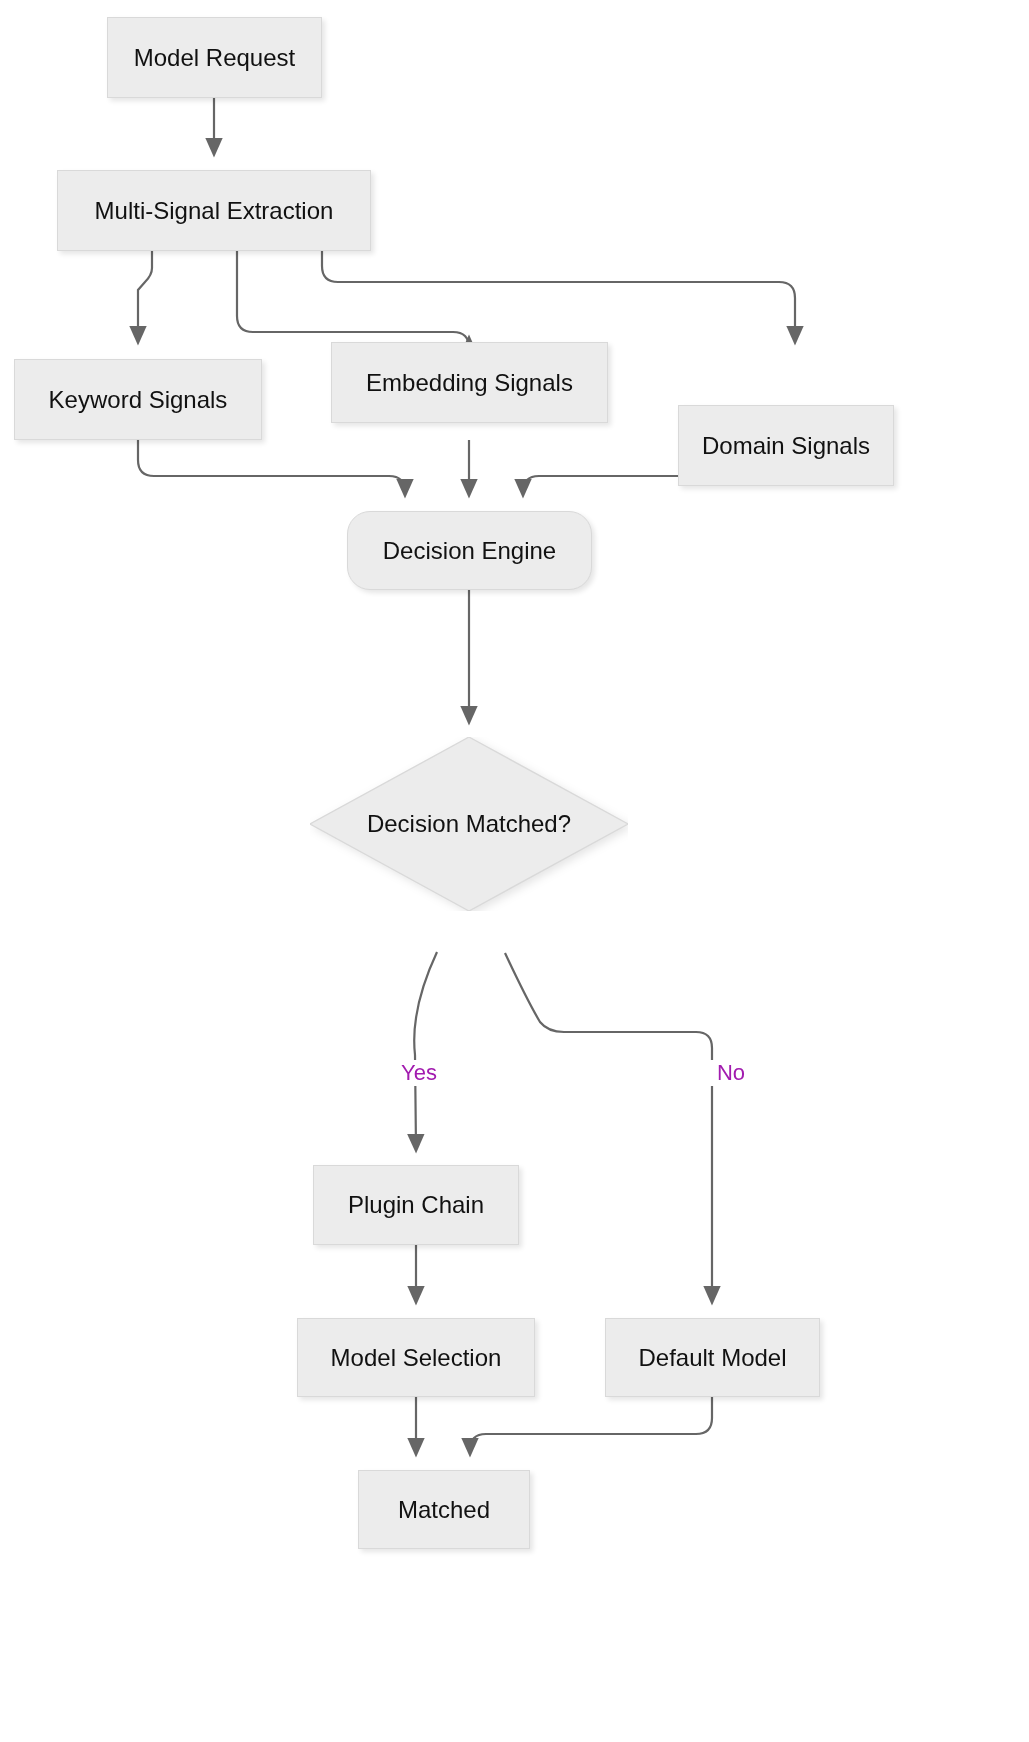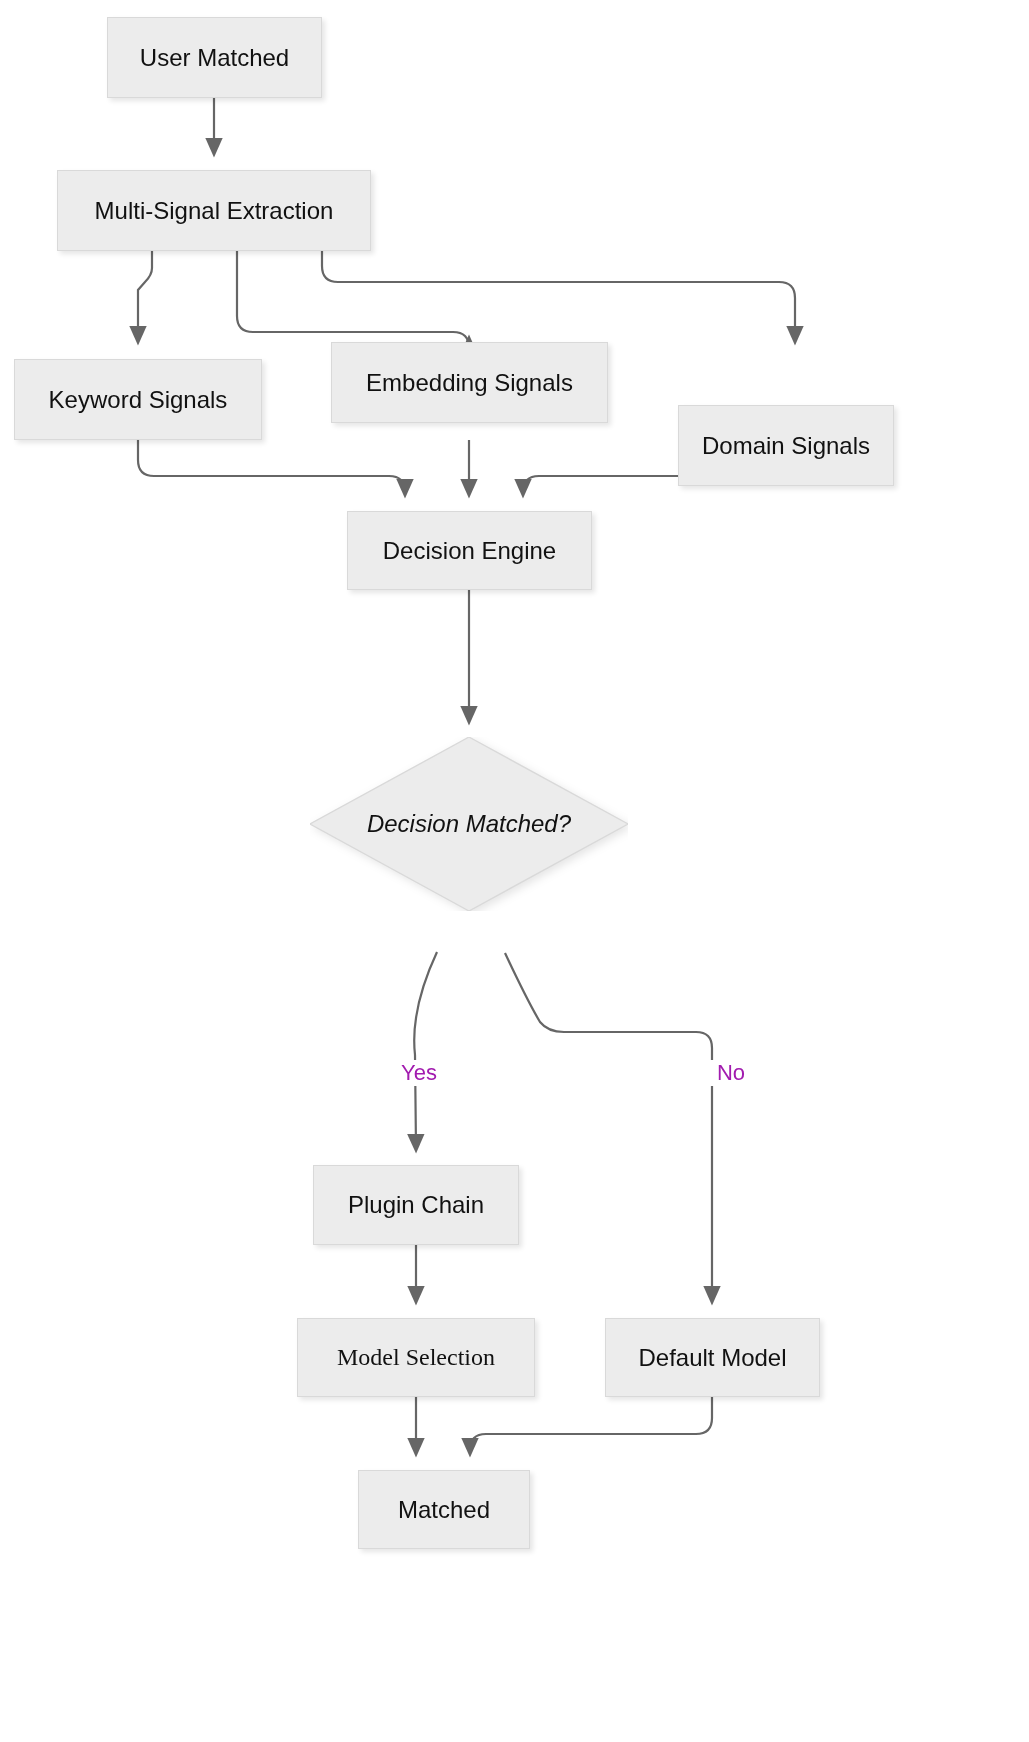--- a/index.html
+++ b/index.html
@@ -42,21 +42,20 @@
     color: #111111;
     font-size: 24px;
     line-height: 1.15;
     text-align: center;
     white-space: nowrap;
   }
   .node.decision {
     background: transparent;
     border: none;
     box-shadow: none;
-    font-style: italic;
   }
   .diamond-shape {
     position: absolute;
     left: 0;
     top: 0;
     width: 100%;
     height: 100%;
   }
   .decision-label {
     position: relative;
@@ -107,55 +106,55 @@
     <path d="M505,953 Q527,1000 540,1022 Q548,1032 564,1032 L696,1032 Q712,1032 712,1048 L712,1300" fill="none" stroke="#666666" stroke-width="2.2" marker-end="url(#arrow)"></path>
 
     <path d="M416,1245 L416,1300" fill="none" stroke="#666666" stroke-width="2.2" marker-end="url(#arrow)"></path>
 
     <path d="M416,1397 L416,1452" fill="none" stroke="#666666" stroke-width="2.2" marker-end="url(#arrow)"></path>
 
     <path d="M712,1397 L712,1418 Q712,1434 696,1434 L486,1434 Q470,1434 470,1450 L470,1452" fill="none" stroke="#666666" stroke-width="2.2" marker-end="url(#arrow)"></path>
   </svg>
 
   <div class="node" style="left:107px; top:17px; width:215px; height:81px;">
-    <span>User Matched</span>
+    <span>Model Request</span>
   </div>
 
   <div class="node" style="left:57px; top:170px; width:314px; height:81px;">
     <span>Multi-Signal Extraction</span>
   </div>
 
   <div class="node" style="left:14px; top:359px; width:248px; height:81px;text-align:center;">
     <span>Keyword Signals</span>
   </div>
 
   <div class="node" style="left:331px; top:342px; width:277px; height:81px;">
     <span>Embedding Signals</span>
   </div>
 
   <div class="node" style="left:678px; top:359px; width:216px; height:81px;margin-top:46px;">
     <span>Domain Signals</span>
   </div>
 
-  <div class="node" style="left:347px; top:511px; width:245px; height:79px;">
+  <div class="node" style="left:347px; top:511px; width:245px; height:79px;border-radius:23px;">
     <span>Decision Engine</span>
   </div>
 
   <div class="node decision" style="left:310px; top:737px; width:318px; height:174px;">
     <svg class="diamond-shape" viewBox="0 0 318 174" preserveAspectRatio="none" xmlns="http://www.w3.org/2000/svg">
       <polygon points="159,0 318,87 159,174 0,87" fill="#ececec" stroke="#d9d9d9" stroke-width="1.4" style="filter: drop-shadow(3px 3px 4px rgba(0,0,0,0.10));"></polygon>
     </svg>
     <span class="decision-label">Decision Matched?</span>
   </div>
 
   <div class="node" style="left:313px; top:1165px; width:206px; height:80px;">
     <span>Plugin Chain</span>
   </div>
 
-  <div class="node" style="left:297px; top:1318px; width:238px; height:79px;font-family:Liberation Serif, serif;">
+  <div class="node" style="left:297px; top:1318px; width:238px; height:79px;">
     <span>Model Selection</span>
   </div>
 
   <div class="node" style="left:605px; top:1318px; width:215px; height:79px;">
     <span>Default Model</span>
   </div>
 
   <div class="node" style="left:358px; top:1470px; width:172px; height:79px;">
     <span>Matched</span>
   </div>

